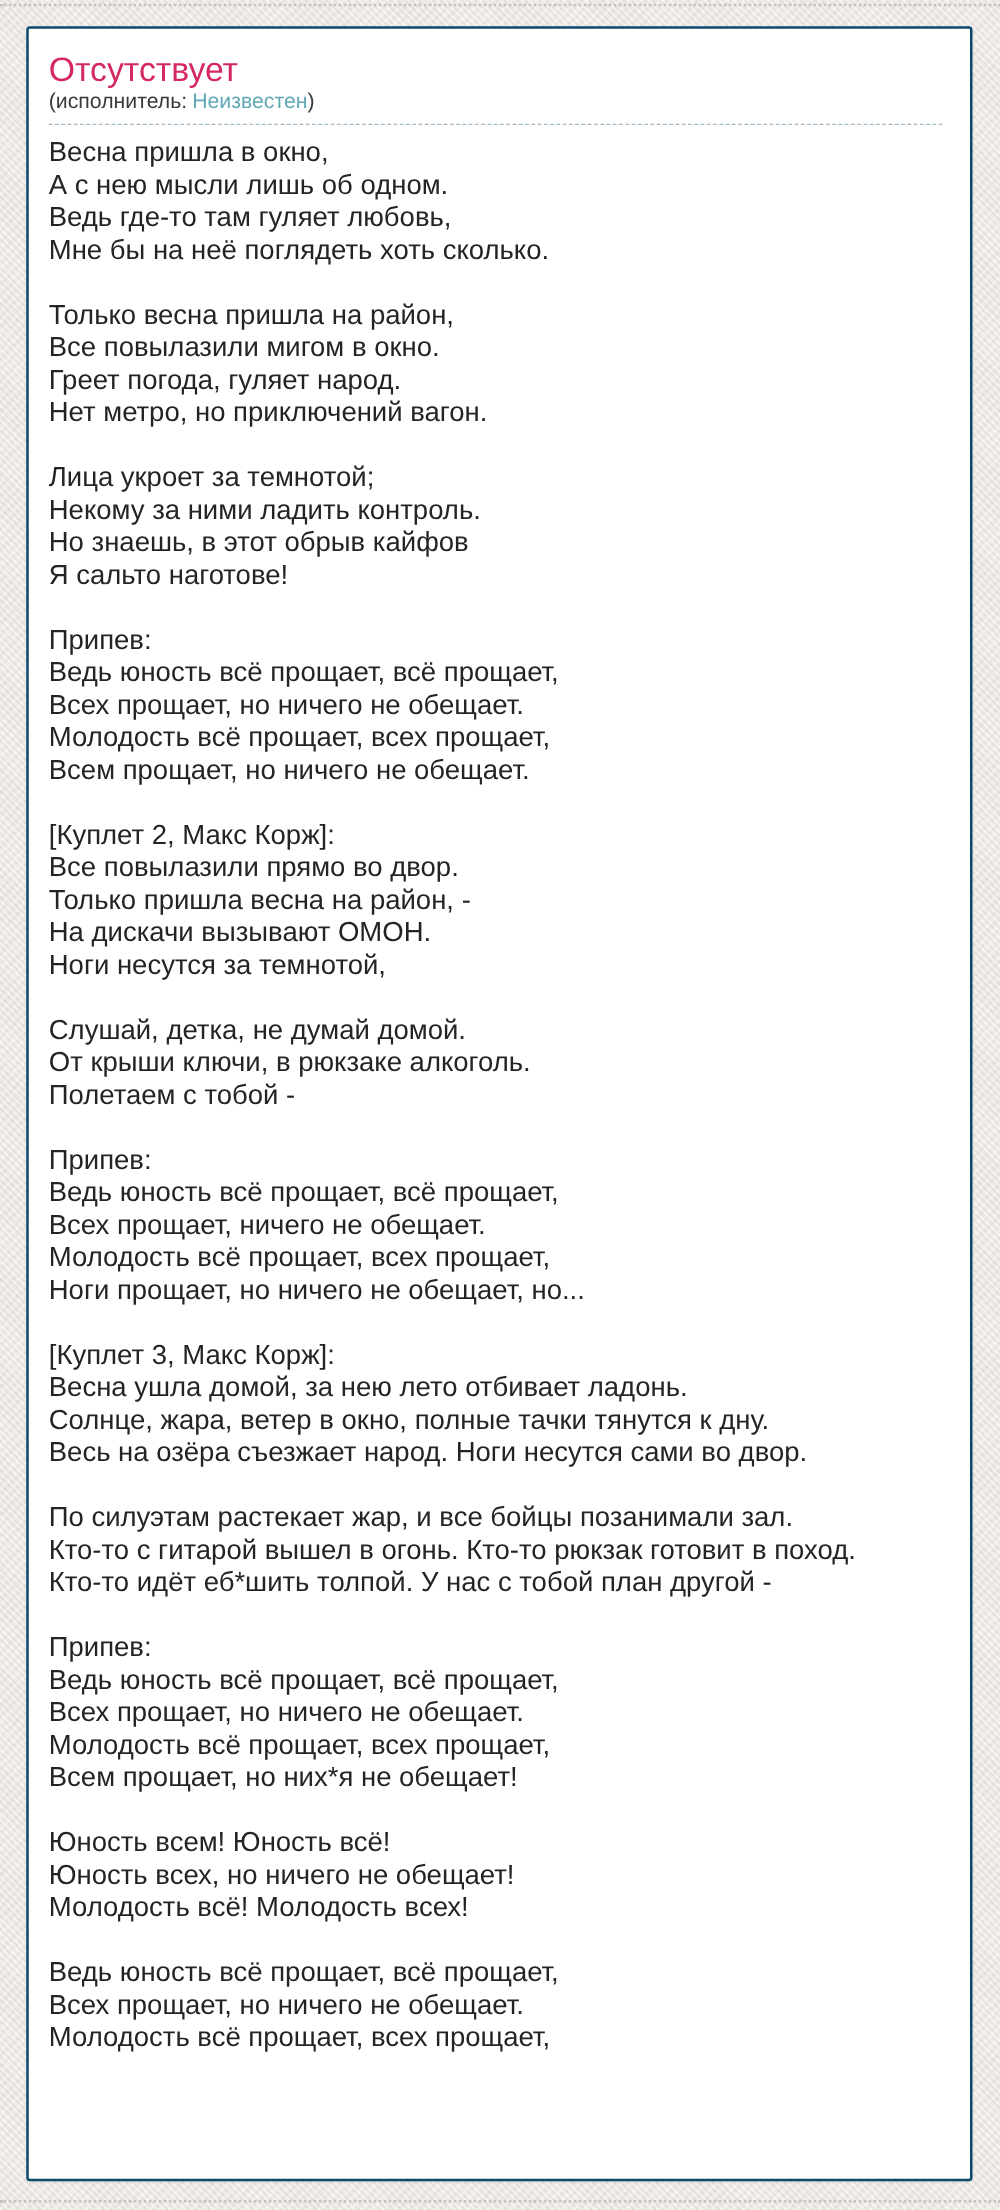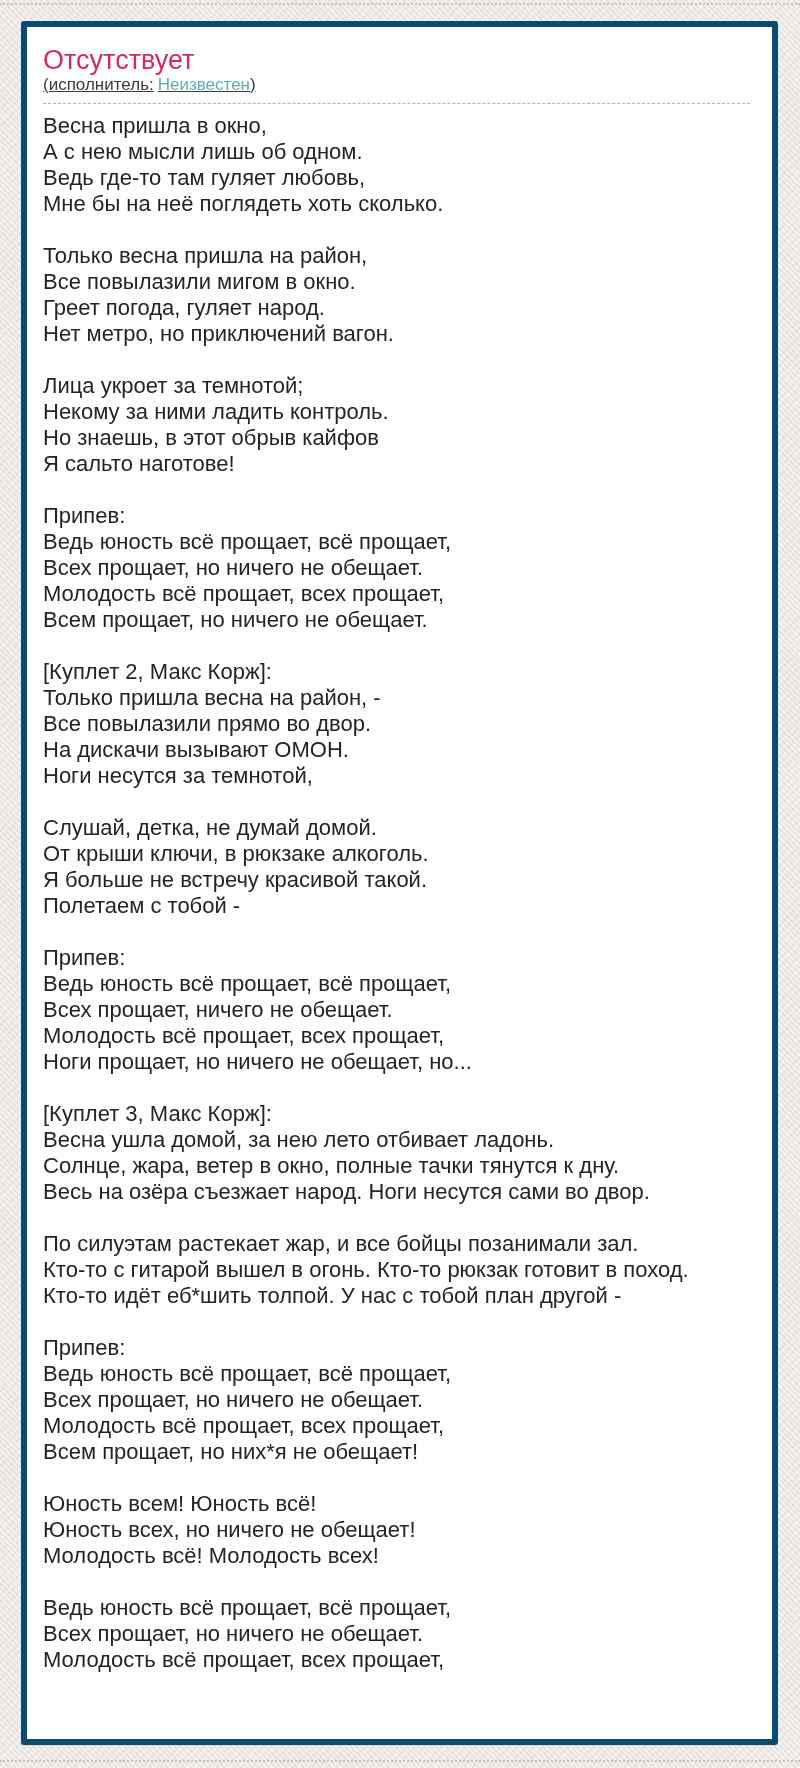--- a/index.html
+++ b/index.html
@@ -24,41 +24,40 @@
   .edge-dots.top { top: 3px; }
   .edge-dots.bottom { bottom: 6px; }
 
   .card {
     position: absolute;
     top: 21px;
     left: 21px;
     width: 757px;
     height: 1724px;
     background: #ffffff;
-    border: 6px solid #0c4a6e;
+    border: 2px solid #0c4a6e;
     border-radius: 3px;
     box-shadow: 0 1px 2px rgba(0,0,0,0.07);
     padding: 18px 22px 40px 16px;
   }
 
   .song-title {
     display: inline-block;
     font-size: 27px;
     line-height: 30px;
     color: #d4295f;
     text-decoration: none;
     cursor: pointer;
   }
   .artist-line {
     font-size: 17px;
     line-height: 20px;
     color: #3a3a3a;
     padding-bottom: 8px;
     border-bottom: 1px dashed #a3b8c6;
-    text-decoration: underline;
   }
   .artist-link {
     color: #62a9b6;
     text-decoration: none;
     cursor: pointer;
     margin-left: 4px;
   }
 
   .lyrics {
     margin-top: 9px;
@@ -104,29 +103,28 @@
       </div>
       <div class="stanza">
         <div class="lyric-line">Припев:</div>
         <div class="lyric-line">Ведь юность всё прощает, всё прощает,</div>
         <div class="lyric-line">Всех прощает, но ничего не обещает.</div>
         <div class="lyric-line">Молодость всё прощает, всех прощает,</div>
         <div class="lyric-line">Всем прощает, но ничего не обещает.</div>
       </div>
       <div class="stanza">
         <div class="lyric-line">[Куплет 2, Макс Корж]:</div>
+        <div class="lyric-line">Все повылазили прямо во двор.</div>
         <div class="lyric-line">Только пришла весна на район, -</div>
-        <div class="lyric-line">Все повылазили прямо во двор.</div>
         <div class="lyric-line">На дискачи вызывают ОМОН.</div>
         <div class="lyric-line">Ноги несутся за темнотой,</div>
       </div>
       <div class="stanza">
         <div class="lyric-line">Слушай, детка, не думай домой.</div>
         <div class="lyric-line">От крыши ключи, в рюкзаке алкоголь.</div>
-        <div class="lyric-line">Я больше не встречу красивой такой.</div>
         <div class="lyric-line">Полетаем с тобой -</div>
       </div>
       <div class="stanza">
         <div class="lyric-line">Припев:</div>
         <div class="lyric-line">Ведь юность всё прощает, всё прощает,</div>
         <div class="lyric-line">Всех прощает, ничего не обещает.</div>
         <div class="lyric-line">Молодость всё прощает, всех прощает,</div>
         <div class="lyric-line">Ноги прощает, но ничего не обещает, но...</div>
       </div>
       <div class="stanza">

